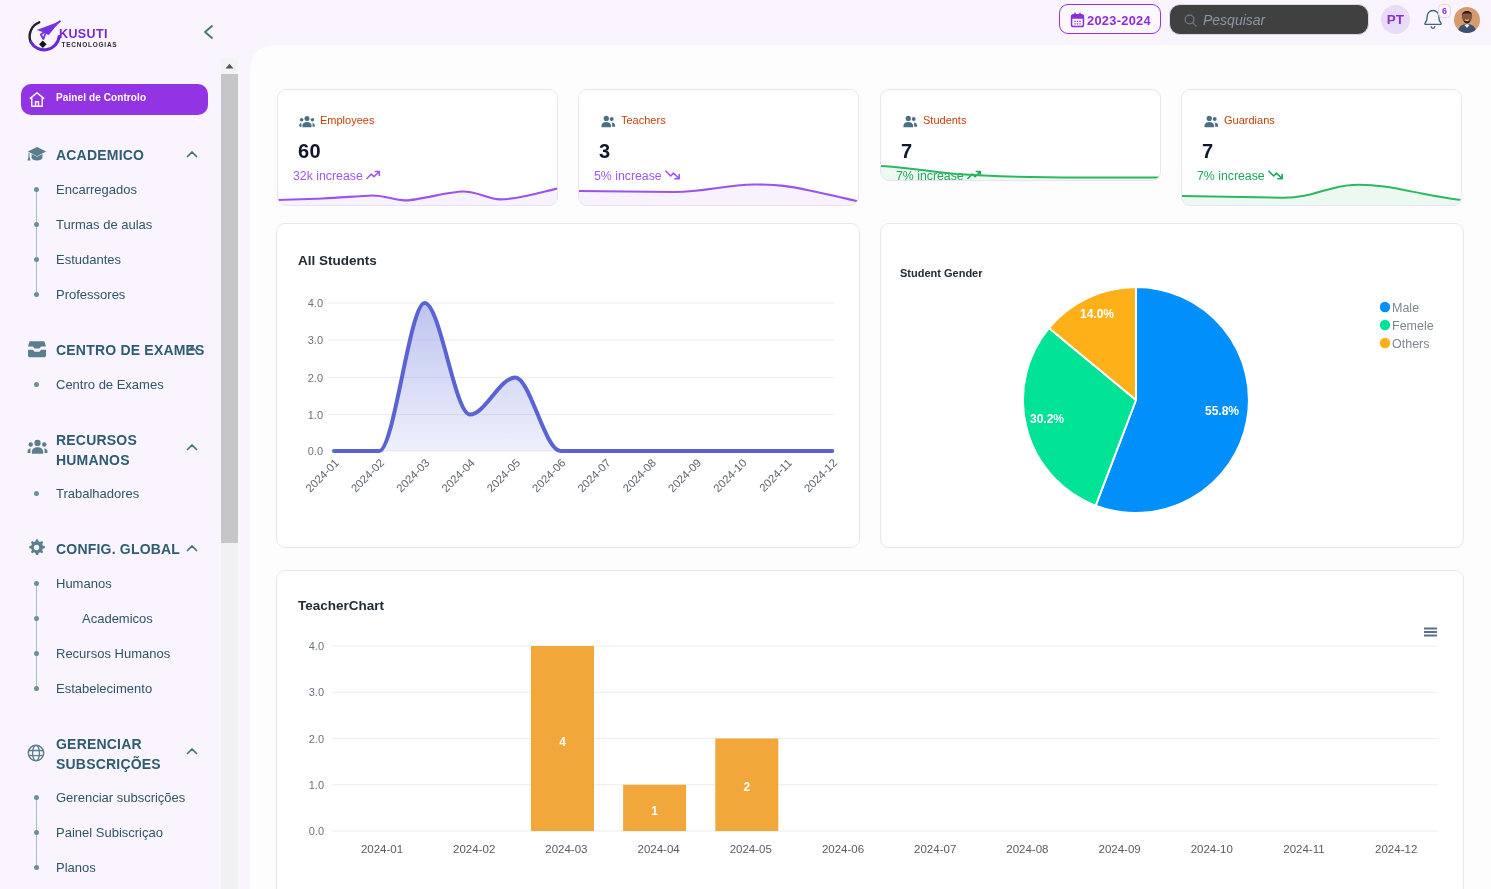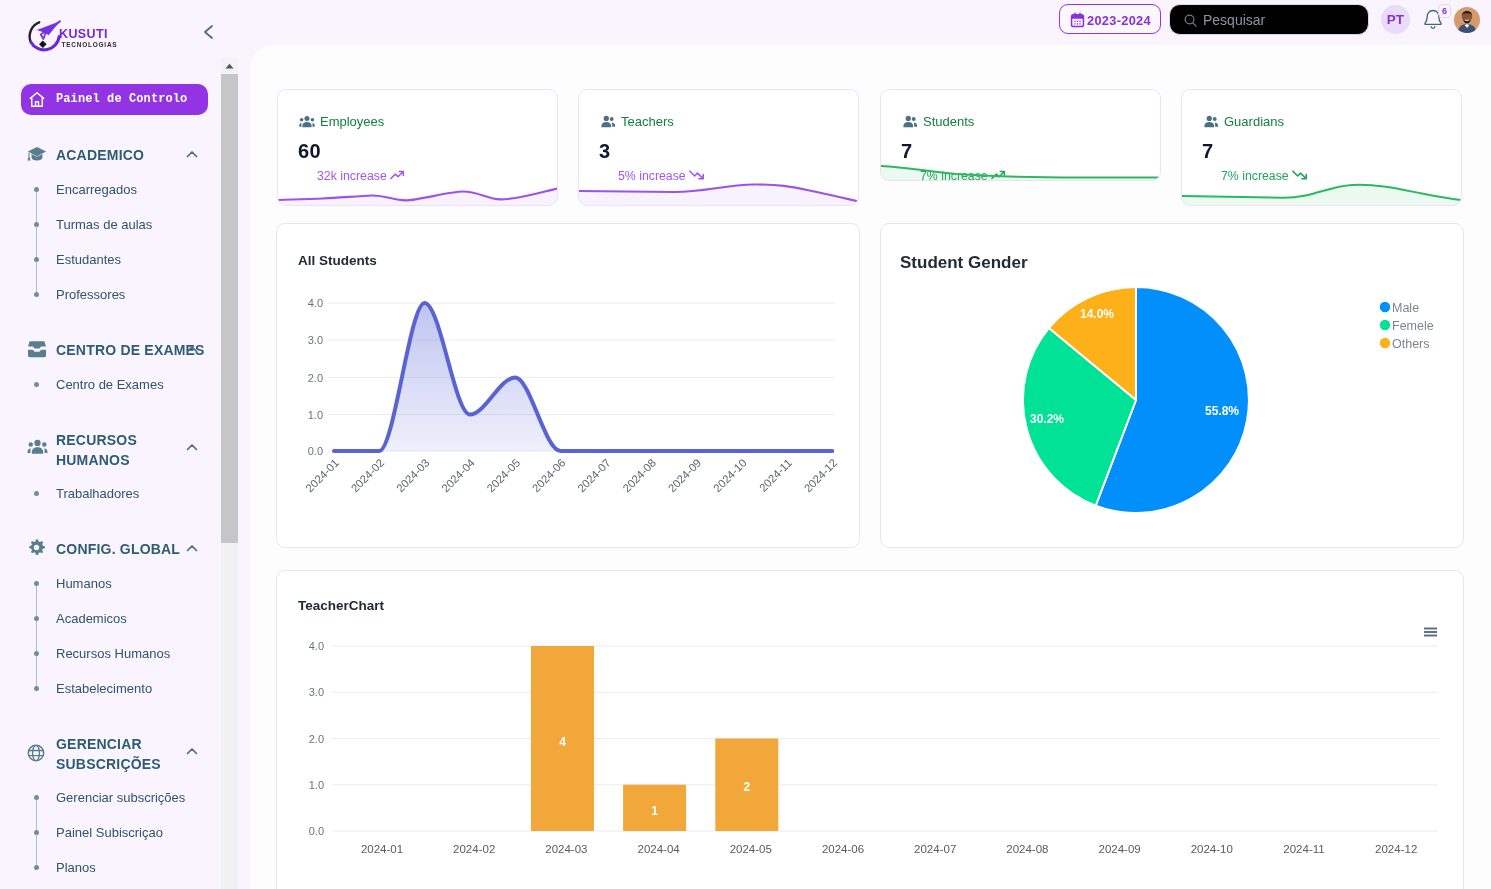--- a/index.html
+++ b/index.html
@@ -3,39 +3,39 @@
 <meta charset="utf-8">
 <style>
 * { margin:0; padding:0; box-sizing:border-box; }
 html,body { width:1491px; height:889px; overflow:hidden; font-family:"Liberation Sans", sans-serif; background:#faf4fe; }
 .abs { position:absolute; }
 #stage { position:relative; width:1491px; height:889px; }
 
 #panel { position:absolute; left:250px; top:45px; width:1241px; height:844px; background:#fdfdfe; border-top-left-radius:24px; }
 .card { position:absolute; background:#ffffff; border:1px solid #ece2f8; border-radius:9px; overflow:hidden; }
 
-.stat-title { position:absolute; left:42px; top:24px; font-size:13px; font-weight:500; color:#15803d; }
+.stat-title { position:absolute; left:42px; top:24px; font-size:11px; font-weight:500; color:#c2410c; }
 .stat-icon { position:absolute; left:21px; top:25px; }
 .stat-num { position:absolute; left:20px; top:48px; font-size:20px; line-height:27px; font-weight:700; color:#0f172a; letter-spacing:0.5px; }
-.stat-inc { position:absolute; left:39px; top:79px; font-size:12.3px; font-weight:500; }
+.stat-inc { position:absolute; left:15px; top:79px; font-size:12.3px; font-weight:500; }
 .spark { position:absolute; left:0; bottom:0; }
 
 .sect-head { position:absolute; left:56px; font-size:14px; font-weight:700; color:#2e5c72; letter-spacing:0.2px; }
 .sub-item { position:absolute; left:56px; font-size:13px; font-weight:500; color:#2e5568; }
 .dot { position:absolute; left:34px; width:5px; height:5px; border-radius:50%; background:#6c8e9d; }
 .vline { position:absolute; left:36px; width:1px; background:#a9bfc8; }
 .chev-up { position:absolute; left:186px; }
 
 #sb-track { position:absolute; left:221px; top:58px; width:17px; height:831px; background:#f1f0f2; }
 #sb-btn { position:absolute; left:0; top:0; width:17px; height:16px; background:#f3f2f4; color:#4e545a; font-size:7px; text-align:center; line-height:15px; }
 #sb-thumb { position:absolute; left:0; top:16px; width:17px; height:469px; background:#c6c5c8; }
 
 #yearbtn { position:absolute; left:1059px; top:4px; width:102px; height:30px; border:1.6px solid #9333ea; border-radius:9px; background:rgba(255,255,255,0.3); }
 #yearbtn span { position:absolute; left:27px; top:8px; font-size:12.8px; font-weight:700; color:#8b2fd9; white-space:nowrap; letter-spacing:0.3px; }
-#search { position:absolute; left:1169px; top:4px; width:200px; height:31px; background:#000000; border:1px solid #ded4ec; border-radius:11px; }
+#search { position:absolute; left:1169px; top:4px; width:200px; height:31px; background:#404040; border:1px solid #ded4ec; border-radius:11px;font-style:italic; }
 #search span { position:absolute; left:33px; top:7px; font-size:14px; color:#8d96a5; }
 #pt { position:absolute; left:1381px; top:5px; width:29px; height:29px; border-radius:50%; background:#e8ddf8; text-align:center; line-height:29px; font-size:13.5px; font-weight:700; color:#8b2fd9; }
 #bellbadge { position:absolute; left:1438px; top:4px; width:13px; height:14px; border:1px solid #e4d5f6; border-radius:4px; font-size:9px; font-weight:700; color:#8b2fd9; text-align:center; line-height:13px; }
 
 .chart-title { position:absolute; font-weight:700; color:#222b36; }
 </style>
 </head>
 <body>
 <div id="stage">
 
@@ -55,21 +55,21 @@
     <div class="abs" style="left:61.5px;top:41px;font-size:6.5px;font-weight:700;color:#2b2b33;letter-spacing:0.75px;">TECNOLOGIAS</div>
 
     <svg class="abs" style="left:202px;top:24px;" width="14" height="16" viewBox="0 0 14 16">
         <path d="M10 2 L3 8 L10 14" fill="none" stroke="#44717f" stroke-width="1.8" stroke-linecap="round" stroke-linejoin="round"></path>
       </svg>
 
     <div class="abs" style="left:21px;top:84px;width:187px;height:31px;background:#9334e4;border-radius:10px;"></div>
     <svg class="abs" style="left:28px;top:90px;" width="18" height="19" viewBox="0 0 24 24">
         <path d="M3 10.5 L12 3 L21 10.5 M5 9 V21 H19 V9 M10 21 V15 H14 V21" fill="none" stroke="#ffffff" stroke-width="1.9" stroke-linejoin="round" stroke-linecap="round"></path>
       </svg>
-    <div class="abs" style="left:56px;top:92px;font-size:12px;font-weight:700;color:#ffffff;letter-spacing:0.1px;font-family:Liberation Mono, monospace;">Painel de Controlo</div>
+    <div class="abs" style="left:56px;top:92px;font-size:10px;font-weight:700;color:#ffffff;letter-spacing:0.1px;">Painel de Controlo</div>
 
     <svg class="abs" style="left:27px;top:146px;" width="20" height="17" viewBox="0 0 24 20">
       <path d="M12 1 L23 6.5 L12 12 L1 6.5 Z" fill="#597e8d"></path>
       <path d="M5.5 9.5 V14 C5.5 15.8 8.4 17.3 12 17.3 C15.6 17.3 18.5 15.8 18.5 14 V9.5 L12 12.8 Z" fill="#597e8d"></path>
       <path d="M2.4 8 V13.5 M2.4 13.5 l-1 3 h2 z" stroke="#597e8d" stroke-width="1.3" fill="#597e8d"></path>
     </svg>
     <div class="sect-head" style="top:147px;">ACADEMICO</div>
     <svg class="chev-up" style="top:150px;" width="12" height="8" viewBox="0 0 12 8">
         <path d="M1.5 6.5 L6 2 L10.5 6.5" fill="none" stroke="#44717f" stroke-width="1.7" stroke-linecap="round" stroke-linejoin="round"></path>
       </svg>
@@ -115,21 +115,21 @@
       <circle cx="12" cy="12" r="3.4" fill="#faf4fe"></circle>
     </svg>
     <div class="sect-head" style="top:541px;">CONFIG. GLOBAL</div>
     <svg class="chev-up" style="top:544px;" width="12" height="8" viewBox="0 0 12 8">
         <path d="M1.5 6.5 L6 2 L10.5 6.5" fill="none" stroke="#44717f" stroke-width="1.7" stroke-linecap="round" stroke-linejoin="round"></path>
       </svg>
     <div class="vline" style="top:586px;height:100px;"></div>
     <div class="dot" style="top:581px;"></div>
       <div class="sub-item" style="top:576px;">Humanos</div>
     <div class="dot" style="top:616px;"></div>
-      <div class="sub-item" style="top:611px;">Academicos</div>
+      <div class="sub-item" style="top:611px;margin-left:26px;">Academicos</div>
     <div class="dot" style="top:651px;"></div>
       <div class="sub-item" style="top:646px;">Recursos Humanos</div>
     <div class="dot" style="top:686px;"></div>
       <div class="sub-item" style="top:681px;">Estabelecimento</div>
 
     <svg class="abs" style="left:27px;top:744px;" width="18" height="18" viewBox="0 0 24 24">
       <circle cx="12" cy="12" r="10.2" fill="none" stroke="#597e8d" stroke-width="2"></circle>
       <ellipse cx="12" cy="12" rx="4.6" ry="10.2" fill="none" stroke="#597e8d" stroke-width="1.8"></ellipse>
       <path d="M2 8.6 H22 M2 15.4 H22" stroke="#597e8d" stroke-width="1.8" fill="none"></path>
     </svg>
@@ -295,21 +295,21 @@
         <text transform="translate(374.1,234) rotate(-45)" text-anchor="end" y="8">2024-08</text>
         <text transform="translate(419.4,234) rotate(-45)" text-anchor="end" y="8">2024-09</text>
         <text transform="translate(464.7,234) rotate(-45)" text-anchor="end" y="8">2024-10</text>
         <text transform="translate(510,234) rotate(-45)" text-anchor="end" y="8">2024-11</text>
         <text transform="translate(555.3,234) rotate(-45)" text-anchor="end" y="8">2024-12</text>
       </g>
     </svg>
   </div>
 
   <div class="card" style="left:880px;top:223px;width:584px;height:325px;">
-    <div class="chart-title" style="left:19px;top:29px;font-size:17px;">Student Gender</div>
+    <div class="chart-title" style="left:19px;top:43px;font-size:11px;">Student Gender</div>
     <svg class="abs" style="left:0;top:0;" width="584" height="325" viewBox="0 0 584 325">
       <g stroke="#ffffff" stroke-width="2" stroke-linejoin="round">
         <path d="M255 176 L255 63 A113 113 0 1 1 214.7 281.6 Z" fill="#008FFB"></path>
         <path d="M255 176 L214.7 281.6 A113 113 0 0 1 167.9 104 Z" fill="#00E396"></path>
         <path d="M255 176 L167.9 104 A113 113 0 0 1 255 63 Z" fill="#FEB019"></path>
       </g>
       <g font-size="12" font-weight="bold" fill="#ffffff" text-anchor="middle">
         <text x="341" y="191">55.8%</text>
         <text x="166" y="199">30.2%</text>
         <text x="216" y="94">14.0%</text>

